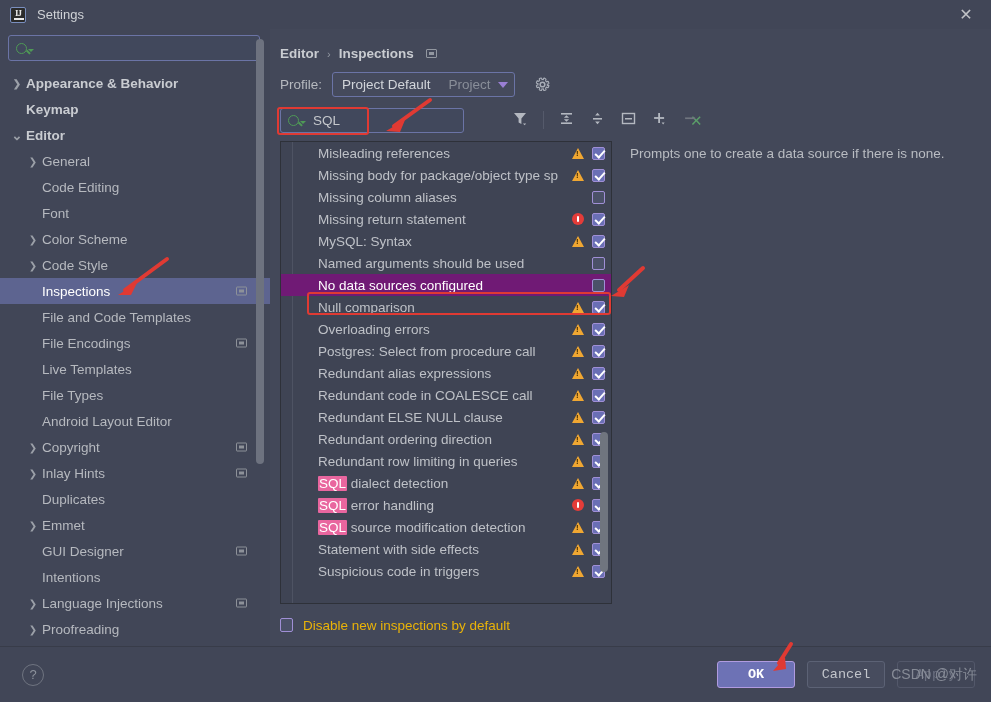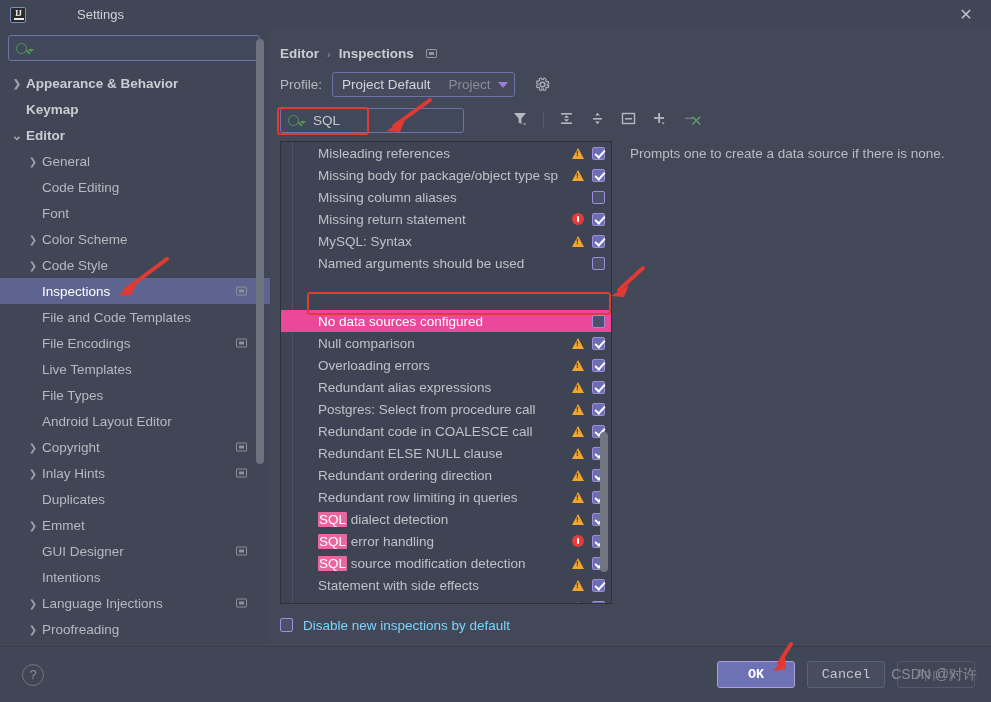--- a/index.html
+++ b/index.html
@@ -24,21 +24,20 @@
     display: flex; flex-direction: column;
   }
 
   
   #titlebar {
     height: 29px; flex: 0 0 29px;
     background: #414657;
     display: flex; align-items: center;
     padding: 0 19px 0 10px;
     position: relative;
-    gap: 40px;
   }
   #app-icon {
     width: 16px; height: 16px;
     background: #2b2b2b;
     border: 1px solid #7a8fbf;
     border-radius: 2px;
     position: relative;
     flex: 0 0 16px;
     display: flex; align-items: center; justify-content: center;
   }
@@ -283,21 +282,21 @@
     position: relative;
     cursor: pointer;
     white-space: nowrap;
     overflow: hidden;
   }
   .insp-row .iname {
     color: #bec1c7; font-size: 13.5px;
     overflow: hidden; text-overflow: clip;
     flex: 1 1 auto; min-width: 0;
   }
-  .insp-row.selected { background: #ec4899; margin-top: 36px; }
+  .insp-row.selected { background: #701a75; }
   .insp-row.selected .iname { color: #ffffff; }
   .hl {
     background: #e9669f; color: #ffffff;
     padding: 0 1px; border-radius: 1px;
   }
   .sev {
     width: 16px; flex: 0 0 16px;
     margin-right: 6px;
     display: flex; align-items: center; justify-content: center;
   }
@@ -387,21 +386,21 @@
     position: relative;
   }
 
   
   #bottom-chk {
     height: 42px; flex: 0 0 42px;
     display: flex; align-items: center;
     padding-left: 10px;
   }
   #bottom-chk .cbx { margin-right: 10px; width: 14px; height: 14px; }
-  #bottom-chk .lbl { color: #7dd3fc; font-size: 13.5px; }
+  #bottom-chk .lbl { color: #eab308; font-size: 13.5px; }
 
   
   #footer {
     height: 56px; flex: 0 0 56px;
     background: #414657;
     border-top: 1px solid #383c49;
     display: flex; align-items: center;
     position: relative;
     padding: 0 16px;
   }
@@ -732,28 +731,28 @@
                 <span class="cbx on"></span>
               </div>
               <div class="insp-row">
                 <span class="iname">Overloading errors</span>
                 <span class="sev">
                   <span class="warn-tri"></span>
                 </span>
                 <span class="cbx on"></span>
               </div>
               <div class="insp-row">
+                <span class="iname">Postgres: Select from procedure call</span>
+                <span class="sev">
+                  <span class="warn-tri"></span>
+                </span>
+                <span class="cbx on"></span>
+              </div>
+              <div class="insp-row">
                 <span class="iname">Redundant alias expressions</span>
-                <span class="sev">
-                  <span class="warn-tri"></span>
-                </span>
-                <span class="cbx on"></span>
-              </div>
-              <div class="insp-row">
-                <span class="iname">Postgres: Select from procedure call</span>
                 <span class="sev">
                   <span class="warn-tri"></span>
                 </span>
                 <span class="cbx on"></span>
               </div>
               <div class="insp-row">
                 <span class="iname">Redundant code in COALESCE call</span>
                 <span class="sev">
                   <span class="warn-tri"></span>
                 </span>

